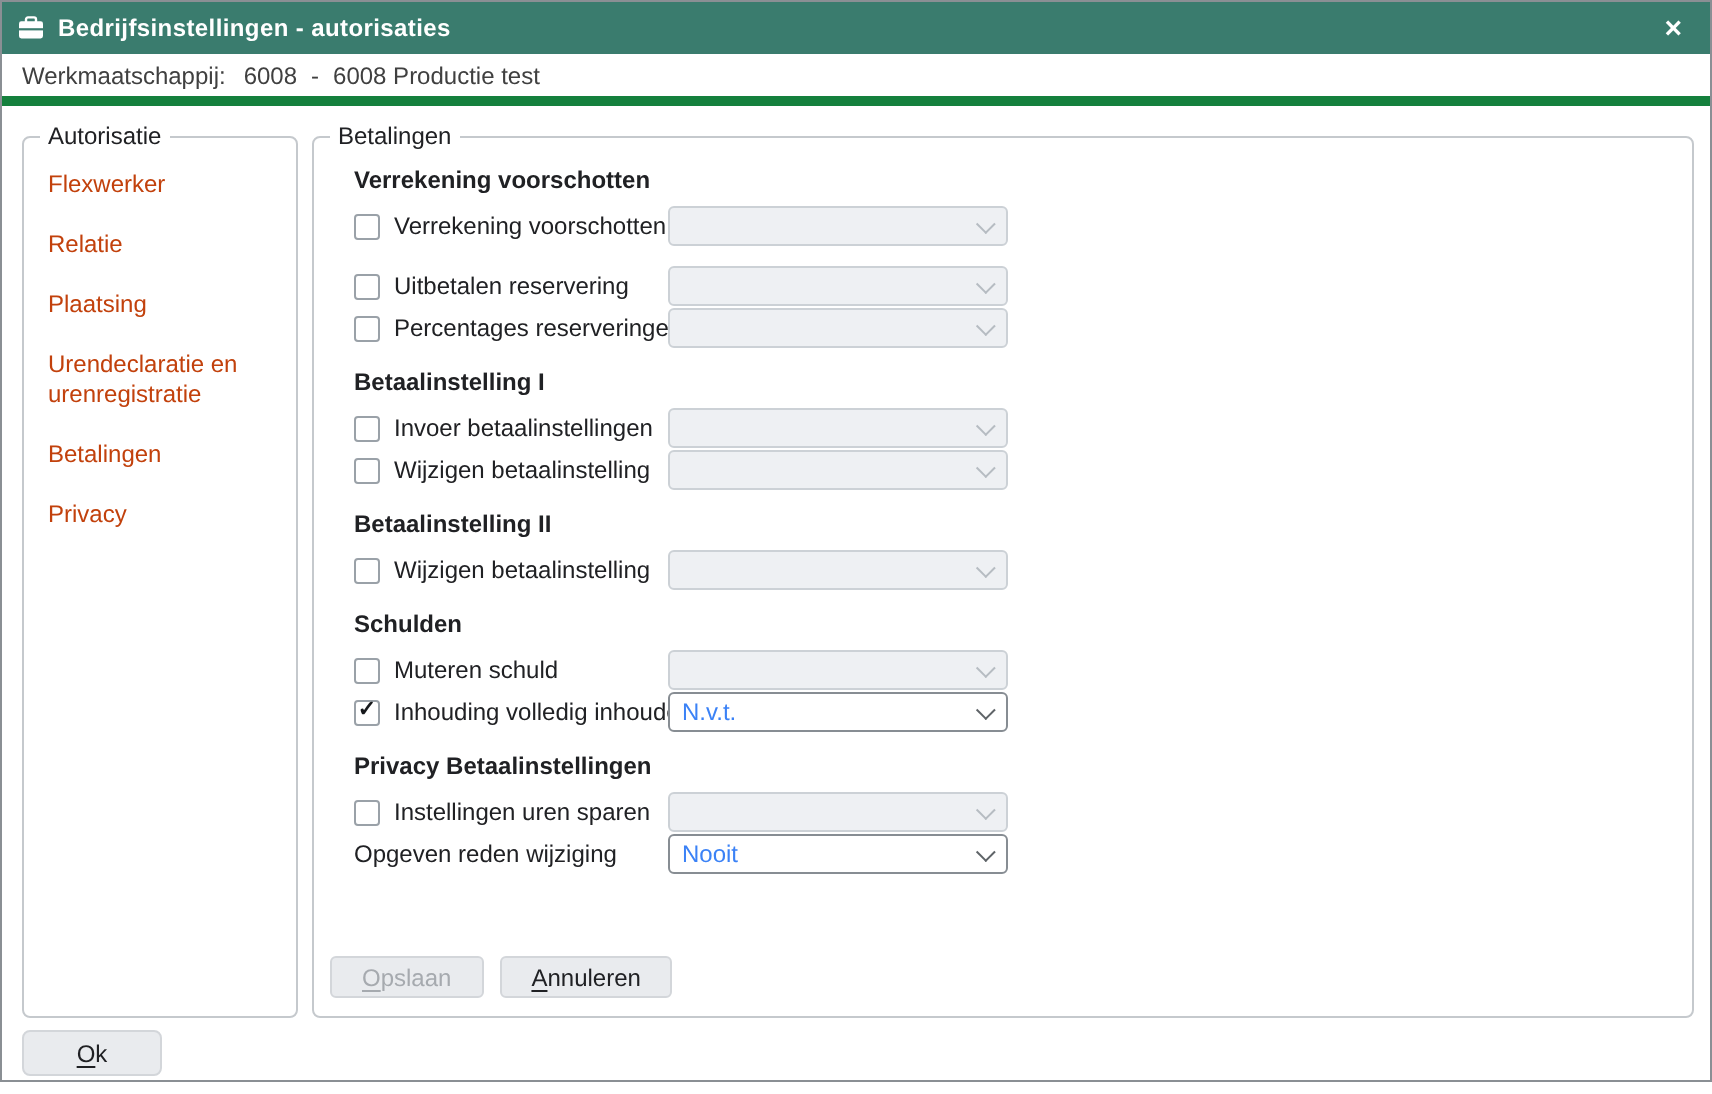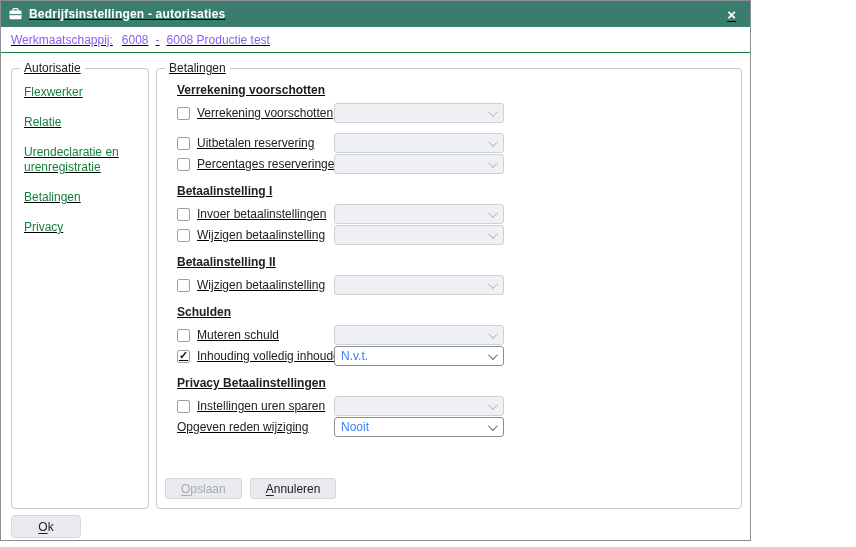--- a/index.html
+++ b/index.html
@@ -1,54 +1,54 @@
 <!DOCTYPE html>
 <html><head>
 <meta charset="utf-8">
 <style>
   * { box-sizing: border-box; margin: 0; padding: 0; }
   html, body { width: 856px; height: 547px; background: #fff; font-family: "Liberation Sans", sans-serif; }
   .window {
-    width: 751px; height: 541px; background: #fff;
-    border: 1px solid #8a8f94; position: relative; overflow: hidden; text-decoration: underline;
+    width: 856px; height: 541px; background: #fff;
+    border: 1px solid #8a8f94; position: relative; overflow: hidden;
   }
   
   .titlebar {
     height: 26px; background: #3a7c6e; color: #fff;
     display: flex; align-items: center; padding: 0 10px 0 8px;
   }
   .titlebar .app-icon { display: inline-flex; margin-right: 7px; }
   .titlebar .title { font-size: 12px; font-weight: bold; letter-spacing: .2px; }
   .titlebar .spacer { flex: 1; }
   .close-btn {
     color: #fff; font-size: 15px; font-weight: bold; line-height: 1;
     padding: 2px 4px; cursor: default;
   }
   
   .companybar {
     height: 26px; display: flex; align-items: center;
-    padding: 0 10px; font-size: 12px; color: #8b5cf6;
-    border-bottom: 1px solid #15803d; background: #fff;
+    padding: 0 10px; font-size: 12px; color: #404040;
+    border-bottom: 5px solid #15803d; background: #fff;
   }
   .companybar .code { margin-left: 9px; }
   .companybar .dash { margin: 0 7px; }
   
   .content { display: flex; gap: 7px; padding: 8px 8px 0 10px; align-items: center; }
   fieldset {
     border: 1px solid #c5c9cd; border-radius: 4px;
     padding: 2px 8px 8px 8px; background: #fff;
   }
   legend {
     font-size: 12px; color: #202124; padding: 0 4px; margin-left: 0px;
   }
   .sidebar-fieldset { width: 138px; height: 448px; flex: none; }
   .main-fieldset { flex: 1; height: 448px; position: relative; }
   
   .side-item {
-    font-size: 12px; color: #15803d; line-height: 15px;
+    font-size: 12px; color: #c2410c; line-height: 15px;
     padding: 4px 0 4px 4px; margin-bottom: 7px; cursor: default;
   }
   .side-item:first-child { margin-top: 4px; }
   
   .section { margin-top: 10px; margin-left: 12px; }
   .section:first-child { margin-top: 6px; }
   .section-header { font-size: 12px; font-weight: bold; color: #202124; margin-bottom: 5px; height: 15px; }
   .row { height: 20px; margin-bottom: 1px; display: flex; align-items: center; position: relative; font-size: 12px; color: #202124; }
   .checkbox {
     width: 13px; height: 13px; border: 1px solid #9aa1a8; border-radius: 2px;
@@ -108,20 +108,21 @@
     <span class="dash">-</span>
     <span>6008 Productie test</span>
   </div>
 
   <div class="content">
     <fieldset class="sidebar-fieldset">
       <legend>Autorisatie</legend>
       <div id="sidebar-items">
           <div class="side-item">Flexwerker</div>
           <div class="side-item">Relatie</div>
+          <div class="side-item">Plaatsing</div>
           <div class="side-item">Urendeclaratie en urenregistratie</div>
           <div class="side-item">Betalingen</div>
           <div class="side-item">Privacy</div>
         </div>
     </fieldset>
 
     <fieldset class="main-fieldset">
       <legend>Betalingen</legend>
       <div id="sections">
           <div class="section">

